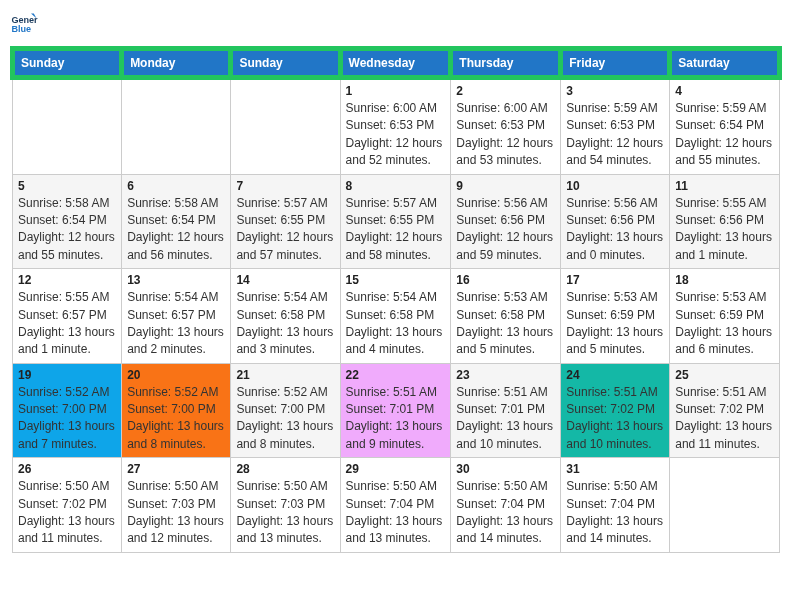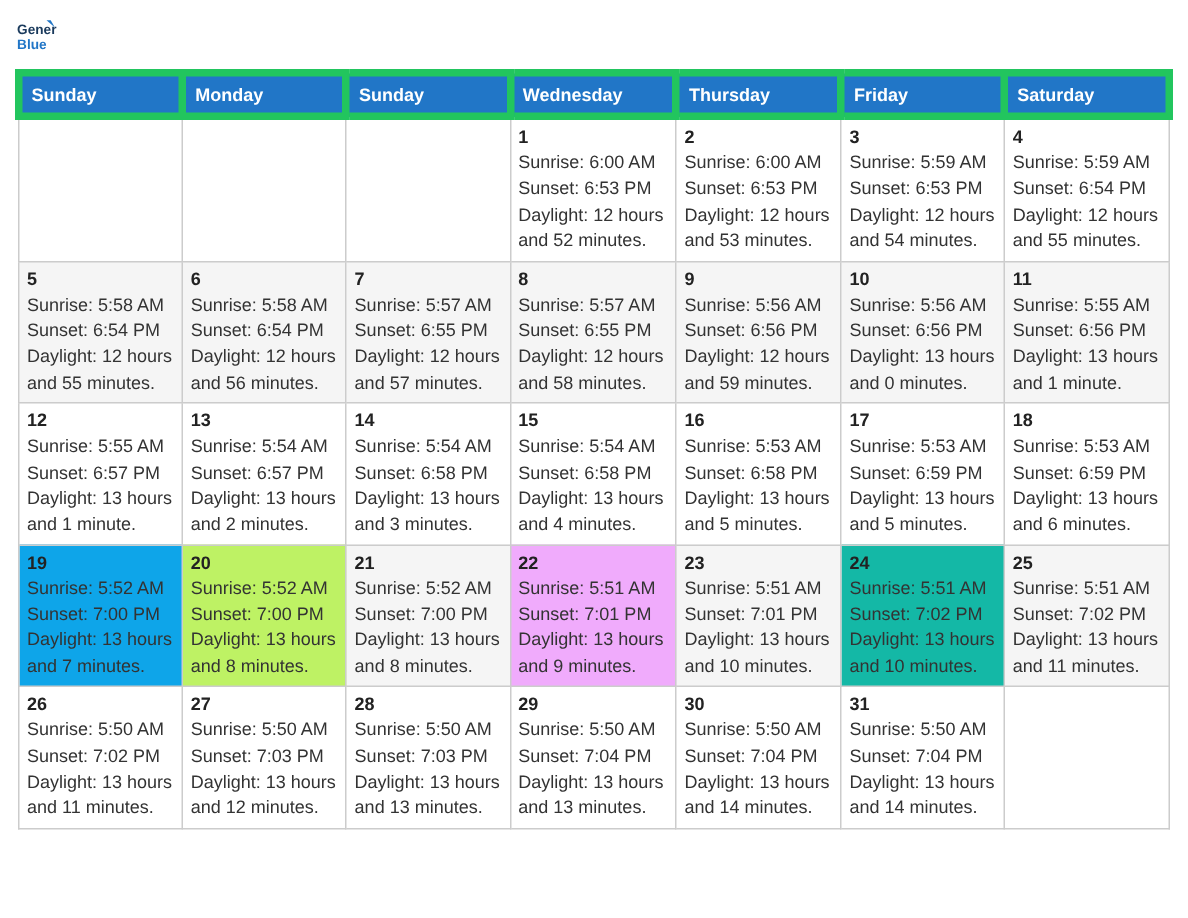--- a/index.html
+++ b/index.html
@@ -193,21 +193,21 @@
         <td>
           <span class="day-num">18</span>
           <div class="day-info">Sunrise: 5:53 AM<br>Sunset: 6:59 PM<br>Daylight: 13 hours<br>and 6 minutes.</div>
         </td>
       </tr>
       <tr>
         <td style="background: #0ea5e9;">
           <span class="day-num">19</span>
           <div class="day-info">Sunrise: 5:52 AM<br>Sunset: 7:00 PM<br>Daylight: 13 hours<br>and 7 minutes.</div>
         </td>
-        <td style="background: #bef264;">
+        <td style="background: #f97316;">
           <span class="day-num">20</span>
           <div class="day-info">Sunrise: 5:52 AM<br>Sunset: 7:00 PM<br>Daylight: 13 hours<br>and 8 minutes.</div>
         </td>
         <td style="background: rgb(245, 245, 245);">
           <span class="day-num">21</span>
           <div class="day-info">Sunrise: 5:52 AM<br>Sunset: 7:00 PM<br>Daylight: 13 hours<br>and 8 minutes.</div>
         </td>
         <td style="background: #f0abfc;">
           <span class="day-num">22</span>
           <div class="day-info">Sunrise: 5:51 AM<br>Sunset: 7:01 PM<br>Daylight: 13 hours<br>and 9 minutes.</div>

